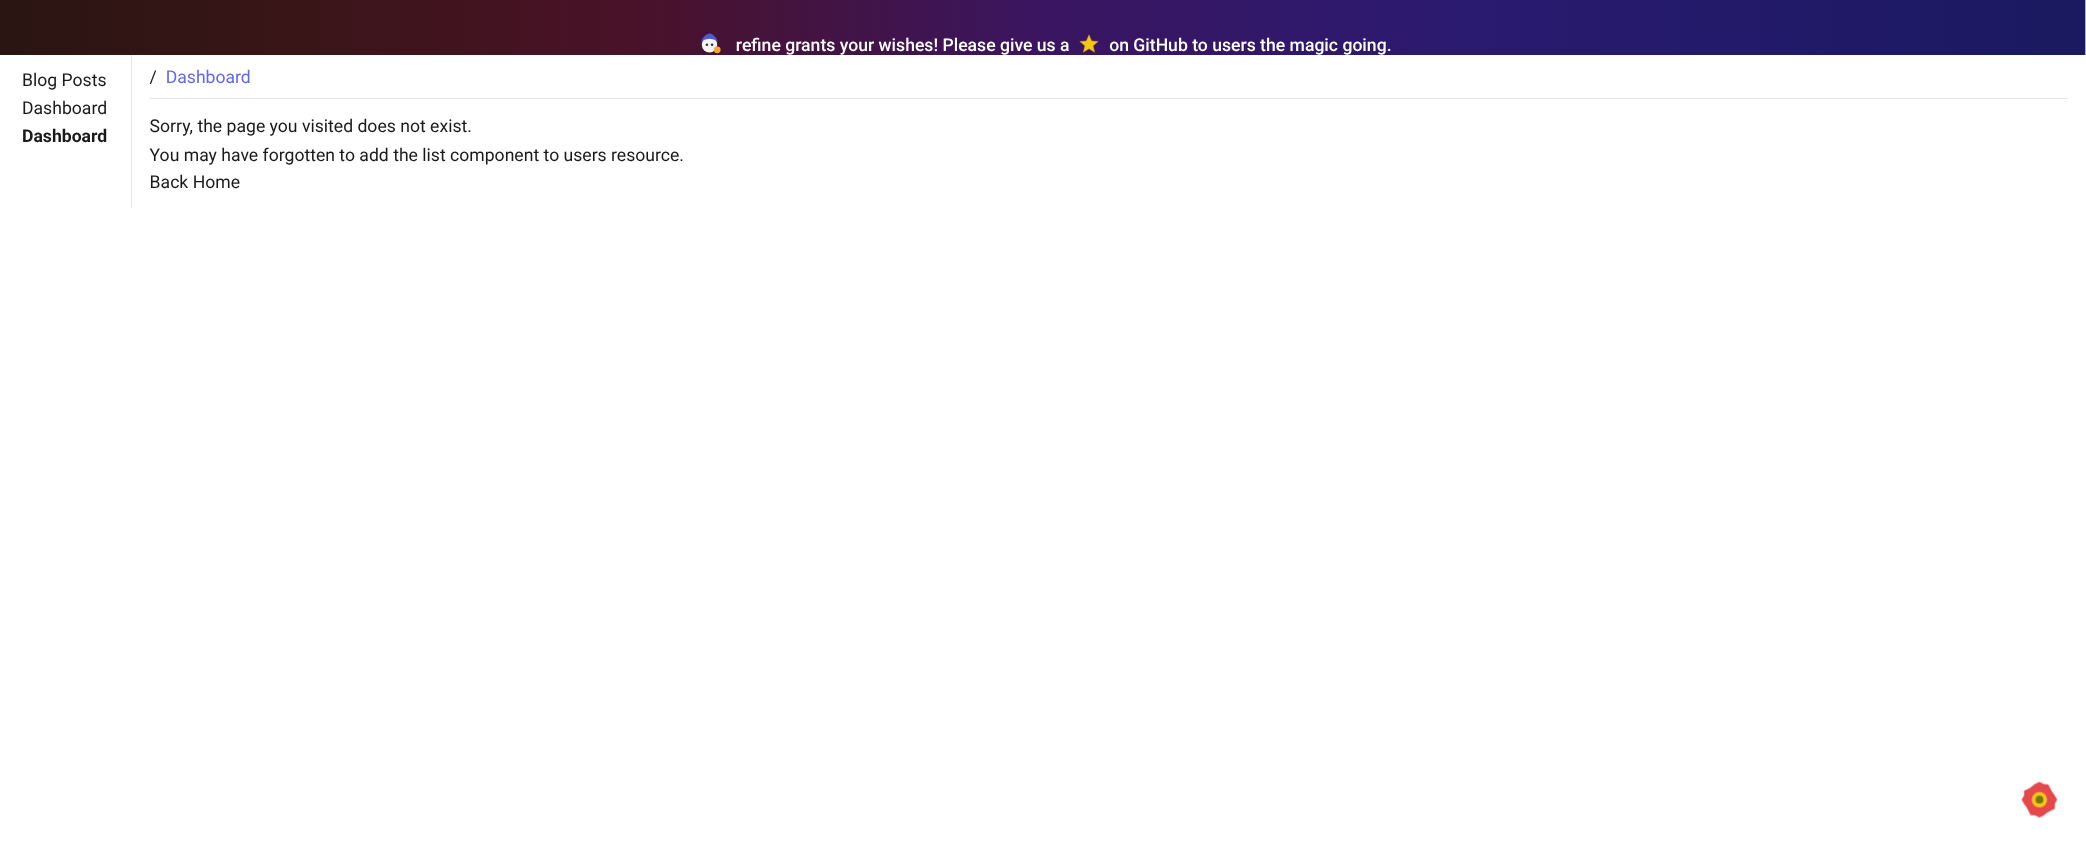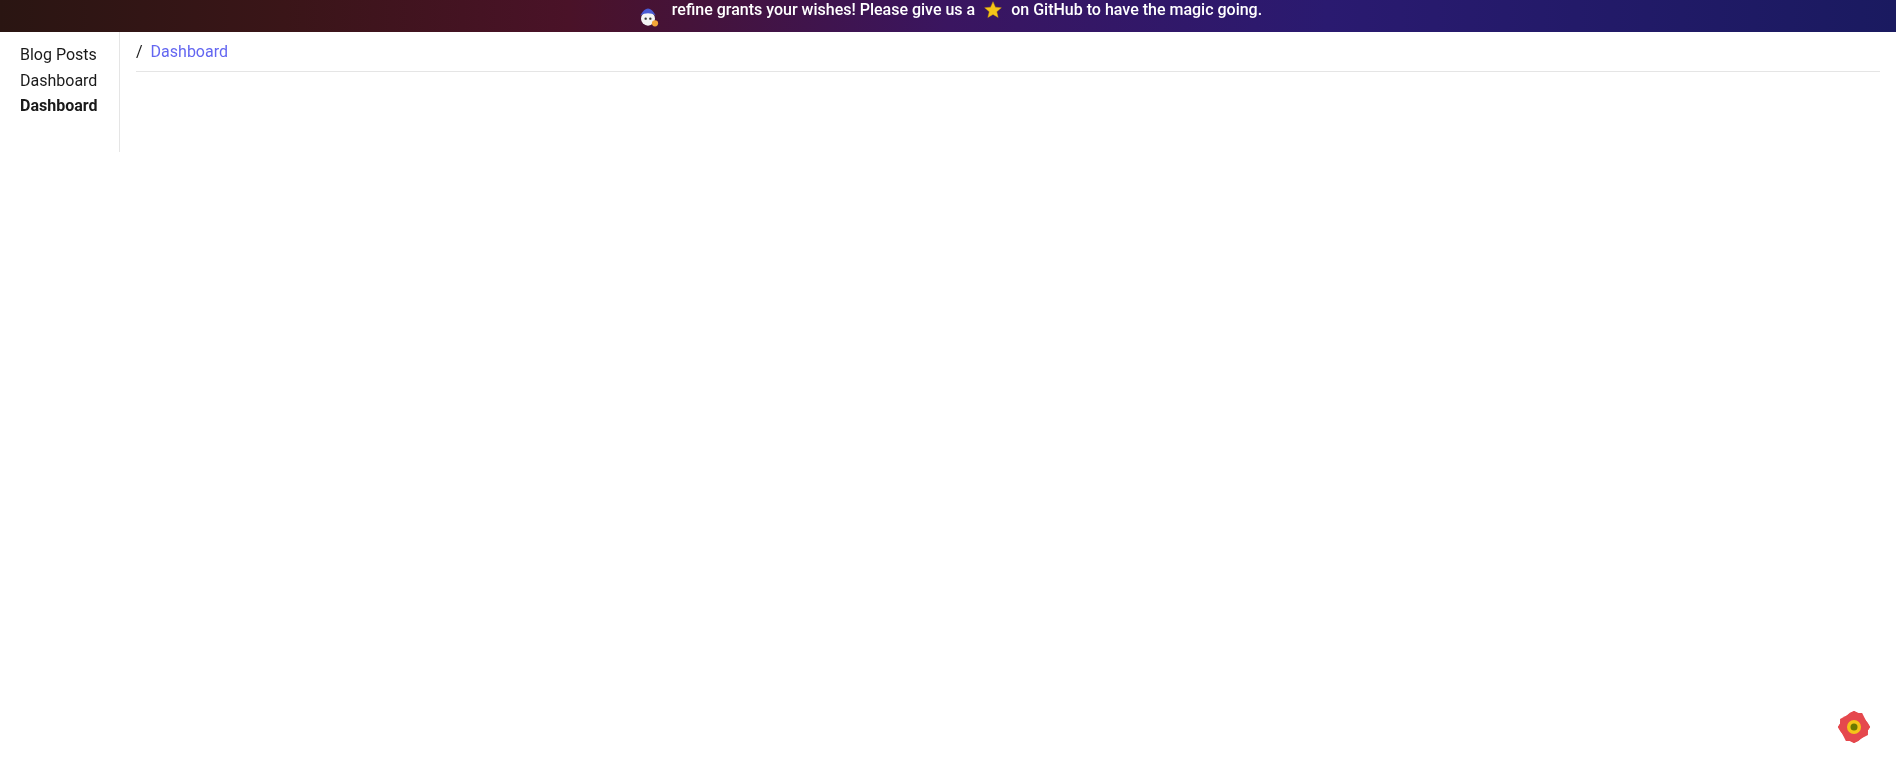--- a/index.html
+++ b/index.html
@@ -8,24 +8,24 @@
       box-sizing: border-box;
     }
     body {
       font-family: -apple-system, BlinkMacSystemFont, "Segoe UI", Roboto, "Helvetica Neue", Arial, sans-serif;
       font-size: 16px;
       color: #1a1a1a;
       background: #ffffff;
     }
     .banner {
       width: 100%;
-      height: 32px;
+      height: 50px;
       background: linear-gradient(90deg, #2a1512 0%, #3a1518 15%, #4a1228 30%, #3a1560 50%, #2a1a70 70%, #1a1a60 100%);
       display: flex;
-      align-items: flex-start;
+      align-items: flex-end;
       justify-content: center;
       color: #ffffff;
       font-size: 16px;
       font-weight: 500;
       gap: 6px;
     }
     .banner-wizard {
       display: inline-flex;
       align-items: center;
       margin-right: 4px;
@@ -111,36 +111,41 @@
       <circle cx="21" cy="24" r="1.5" fill="#333"></circle>
       <circle cx="27" cy="30" r="4" fill="#f4a638"></circle>
     </svg>
   </span>
   <span>refine grants your wishes! Please give us a</span>
   <span class="banner-star">
     <svg width="20" height="20" viewBox="0 0 24 24">
       <path d="M12 2 L14.9 8.6 L22 9.3 L16.5 14 L18.2 21 L12 17.3 L5.8 21 L7.5 14 L2 9.3 L9.1 8.6 Z" fill="#f5c518" stroke="#d4a000" stroke-width="0.5"></path>
     </svg>
   </span>
-  <span>on GitHub to have the magic going.</span>
+  <span>on GitHub to users the magic going.</span>
 </div>
 
 <div class="layout">
   <nav class="sidebar">
     <div class="sidebar-item">Blog Posts</div>
     <div class="sidebar-item">Dashboard</div>
     <div class="sidebar-item active">Dashboard</div>
   </nav>
 
   <main class="main">
     <div class="breadcrumb">
       <span class="breadcrumb-sep">/</span>
       <span class="breadcrumb-link">Dashboard</span>
     </div>
 
+    <div class="error-content">
+      <p class="error-line">Sorry, the page you visited does not exist.</p>
+      <p class="error-line">You may have forgotten to add the list component to users resource.</p>
+      <p class="error-line back-home">Back Home</p>
+    </div>
   </main>
 </div>
 
 <div class="devtools-badge">
   <svg width="44" height="44" viewBox="0 0 44 44">
     <g transform="translate(22,22)">
       <path d="M -16 0 Q -8 -14 0 -16 Q 8 -14 16 0 Q 8 14 0 16 Q -8 14 -16 0 Z" fill="#e5484d"></path>
       <path d="M -8 -14 Q 6 -14 14 -8 Q 14 6 8 14 Q -6 14 -14 8 Q -14 -6 -8 -14 Z" fill="#e5484d" transform="rotate(60)"></path>
       <path d="M -8 -14 Q 6 -14 14 -8 Q 14 6 8 14 Q -6 14 -14 8 Q -14 -6 -8 -14 Z" fill="#e5484d" transform="rotate(-60)"></path>
       <circle cx="0" cy="0" r="7" fill="#f5c518"></circle>

